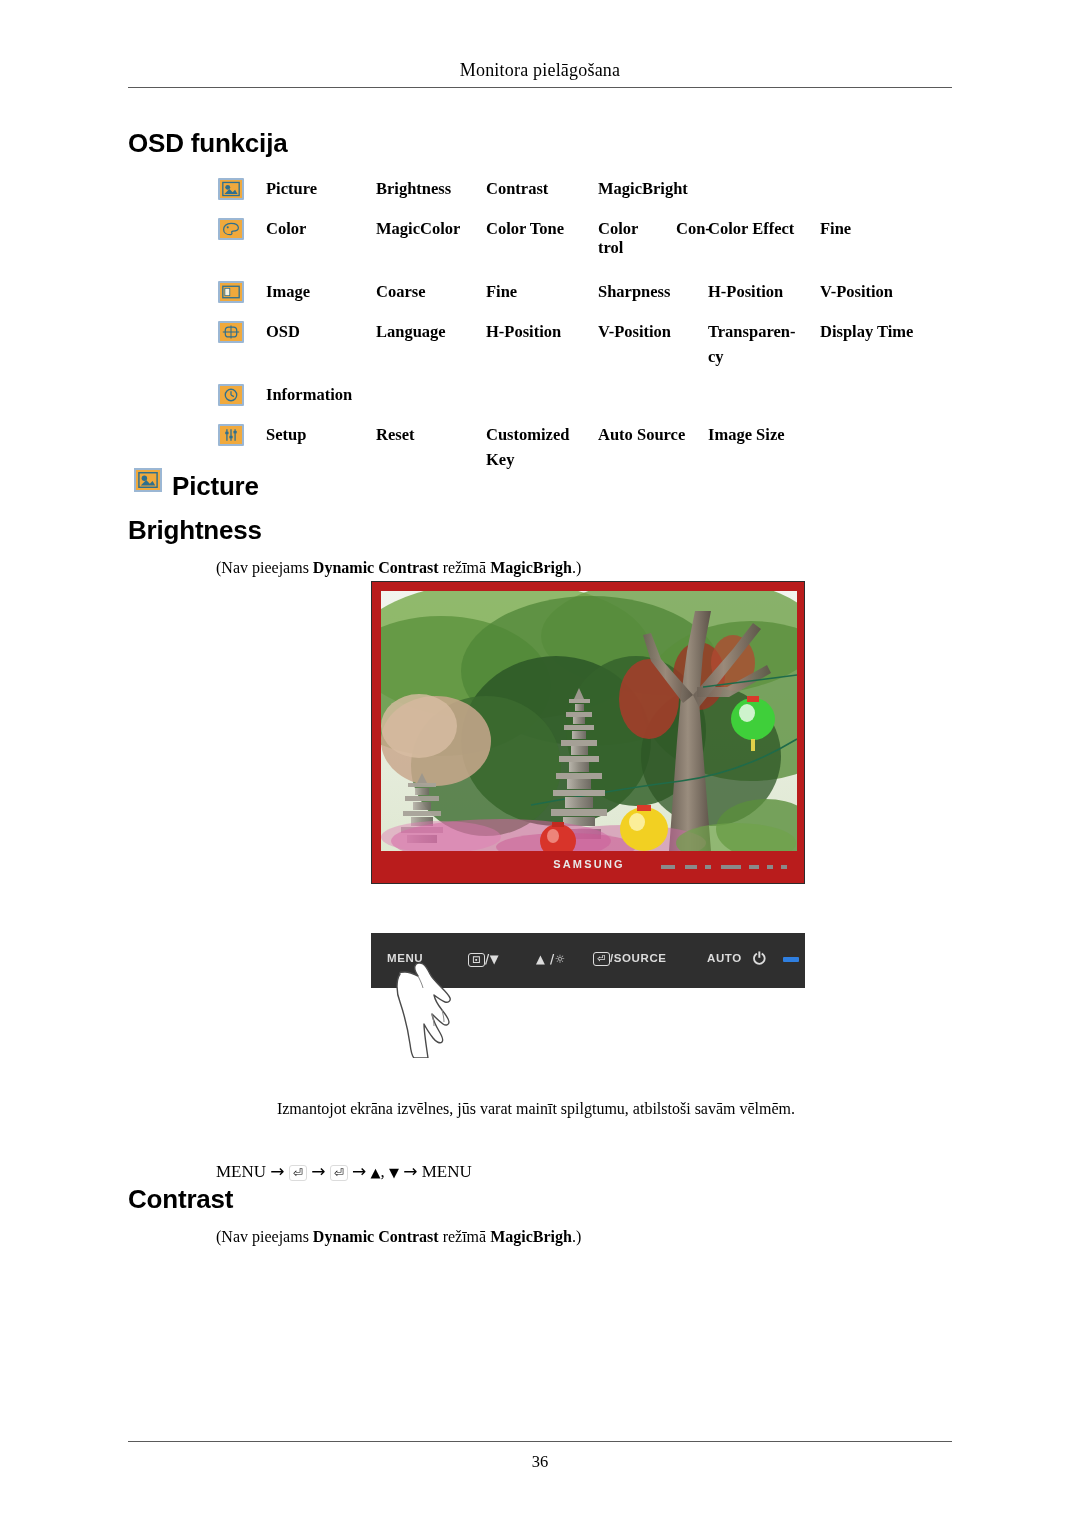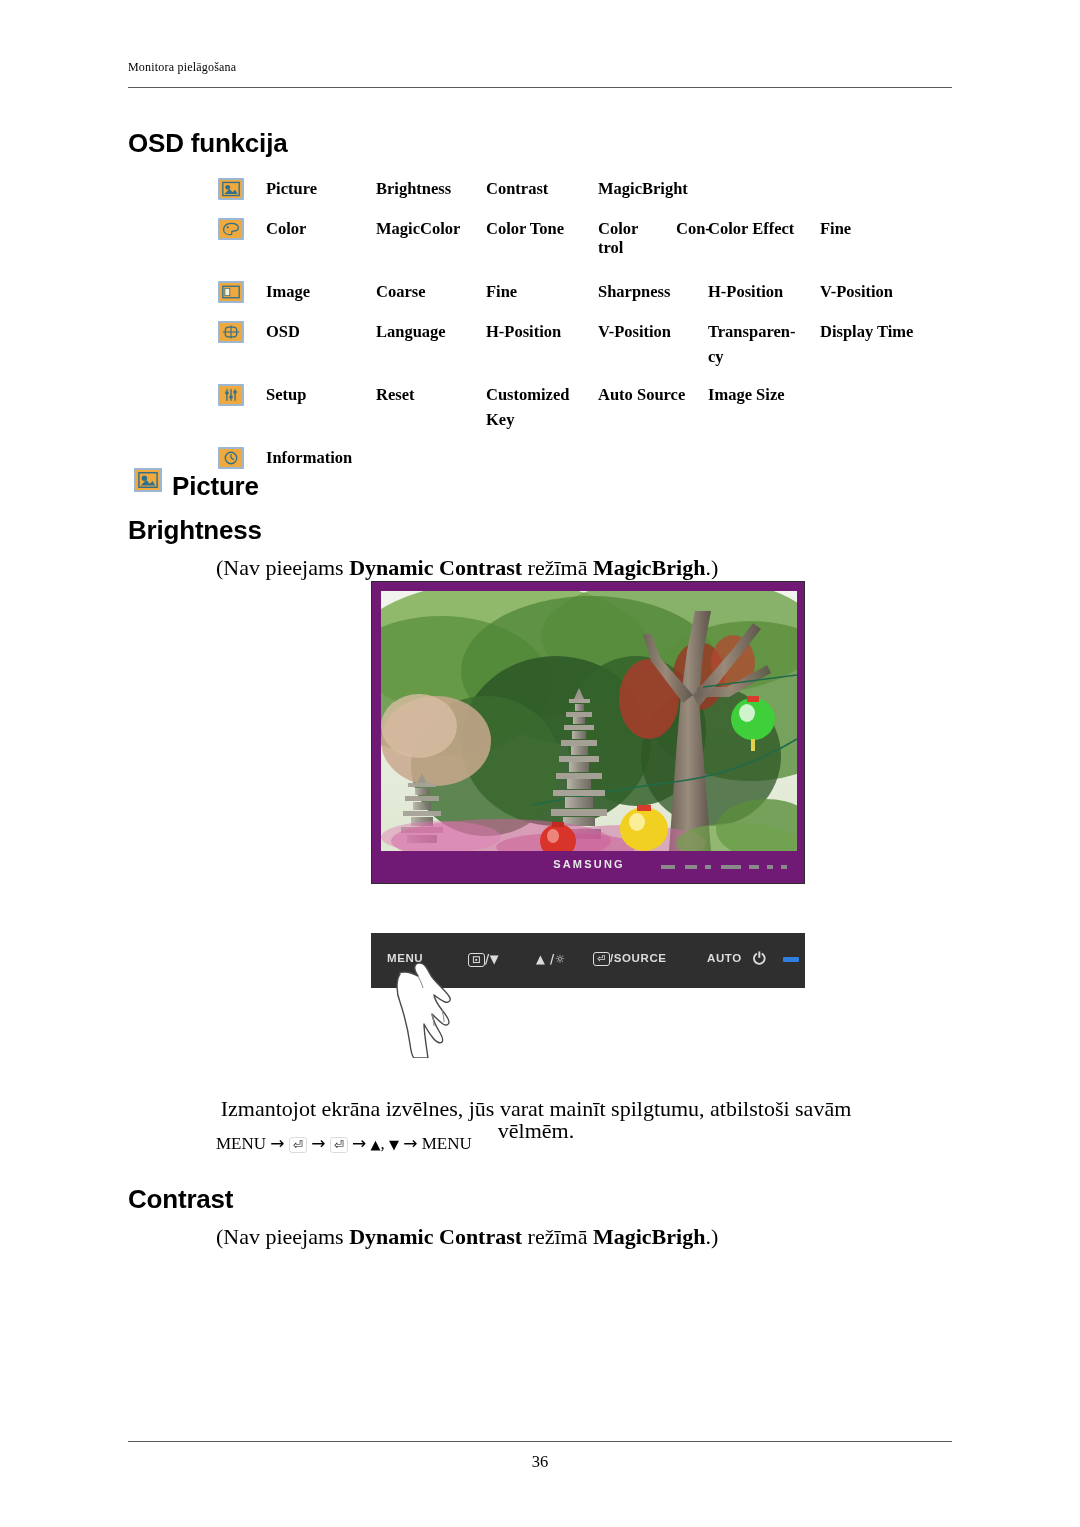--- a/index.html
+++ b/index.html
@@ -22,23 +22,23 @@
     width: 1080px;
     height: 1527px;
   }
 
   
   .running-head {
     position: absolute;
     left: 128px;
     top: 60px;
     width: 824px;
-    text-align: left;
+    text-align: center;
     font-family: "Liberation Serif", serif;
-    font-size: 12px;
+    font-size: 18px;
     letter-spacing: .2px;
   }
   .head-rule {
     position: absolute;
     left: 128px;
     top: 87px;
     width: 824px;
     height: 0;
     border-top: 1.6px solid #5a5a5a;
   }
@@ -107,33 +107,33 @@
     border: 2px solid #9bb7d4;
     background: #f0a93c;
     box-sizing: border-box;
   }
   .pic-head-icon svg { display:block; width:100%; height:100%; }
 
   
   .para {
     position: absolute;
     font-family: "Liberation Serif", serif;
-    font-size: 22px;
+    font-size: 16px;
     line-height: 22px;
   }
   .para b { font-weight: bold; }
 
   
   .monitor {
     position: absolute;
     left: 371px;
     top: 581px;
     width: 434px;
     height: 303px;
-    background: #701a75;
+    background: #b91c1c;
     border: 1px solid #2c2c2c;
     box-sizing: border-box;
     padding: 9px 9px 0 9px;
   }
   .screen {
     position: relative;
     width: 416px;
     height: 260px;
     overflow: hidden;
     background: #cfe0b8;
@@ -303,50 +303,50 @@
           <line x1="13" y1="3" x2="13" y2="19" stroke="#2e6f8e" stroke-width="1.3"></line>
         </svg>
       </span>
       <span class="cell c-label">OSD</span>
       <span class="cell c1">Language</span>
       <span class="cell c2">H-Position</span>
       <span class="cell c3">V-Position</span>
       <span class="cell c4">Transparen-</span>
       <span class="cell c4" style="top:25px;">cy</span>
       <span class="cell c5">Display Time</span>
+    </div>
+
+    <div class="osd-row">
+      <span class="ic">
+        <svg viewBox="0 0 26 22">
+          <circle cx="13" cy="11" r="7" fill="none" stroke="#2e6f8e" stroke-width="1.6"></circle>
+          <line x1="13" y1="11" x2="13" y2="6.5" stroke="#2e6f8e" stroke-width="1.5"></line>
+          <line x1="13" y1="11" x2="16.5" y2="13" stroke="#2e6f8e" stroke-width="1.5"></line>
+        </svg>
+      </span>
+      <span class="cell c-label">Information</span>
     </div>
 
     <div class="osd-row" style="min-height:48px;">
       <span class="ic">
         <svg viewBox="0 0 26 22">
           <line x1="8" y1="4" x2="8" y2="18" stroke="#2e6f8e" stroke-width="1.6"></line>
           <line x1="13" y1="4" x2="13" y2="18" stroke="#2e6f8e" stroke-width="1.6"></line>
           <line x1="18" y1="4" x2="18" y2="18" stroke="#2e6f8e" stroke-width="1.6"></line>
           <rect x="6" y="7" width="4" height="3" fill="#2e6f8e"></rect>
           <rect x="11" y="12" width="4" height="3" fill="#2e6f8e"></rect>
           <rect x="16" y="6" width="4" height="3" fill="#2e6f8e"></rect>
         </svg>
       </span>
       <span class="cell c-label">Setup</span>
       <span class="cell c1">Reset</span>
       <span class="cell c2">Customized</span>
       <span class="cell c2" style="top:25px;">Key</span>
       <span class="cell c3">Auto Source</span>
       <span class="cell c4">Image Size</span>
-    </div>
-
-    <div class="osd-row">
-      <span class="ic">
-        <svg viewBox="0 0 26 22">
-          <circle cx="13" cy="11" r="7" fill="none" stroke="#2e6f8e" stroke-width="1.6"></circle>
-          <line x1="13" y1="11" x2="13" y2="6.5" stroke="#2e6f8e" stroke-width="1.5"></line>
-          <line x1="13" y1="11" x2="16.5" y2="13" stroke="#2e6f8e" stroke-width="1.5"></line>
-        </svg>
-      </span>
-      <span class="cell c-label">Information</span>
     </div>
   </div>
 
   <div class="pic-head-icon">
     <svg viewBox="0 0 26 22">
       <rect x="3" y="3" width="20" height="16" fill="none" stroke="#2e6f8e" stroke-width="1.6"></rect>
       <circle cx="9" cy="9" r="3" fill="#2e6f8e"></circle>
       <path d="M5 17 L11 11 L15 15 L18 12 L21 17 Z" fill="#2e6f8e"></path>
     </svg>
   </div>
@@ -505,21 +505,21 @@
                C44 42 40 38 38 34 C36 30 34 26 31 24 C28 22 24 23 23 26 C22 29 24 33 26 36
                C22 34 17 32 13 32 C9 32 7 32 8 34 Z" fill="#ffffff" stroke="#4a4a4a" stroke-width="1.4" stroke-linejoin="round"></path>
       <path d="M26 36 C28 40 30 44 31 48" fill="none" stroke="#8a8a8a" stroke-width="1"></path>
       <path d="M40 74 C41 78 42 82 42 86" fill="none" stroke="#8a8a8a" stroke-width="1"></path>
       <path d="M50 70 C51 74 52 78 52 82" fill="none" stroke="#8a8a8a" stroke-width="1"></path>
     </svg>
   </div>
 
   <div class="para" style="left:216px; top:1098px; width:640px;text-align:center;">Izmantojot ekrāna izvēlnes, jūs varat mainīt spilgtumu, atbilstoši savām vēlmēm.</div>
 
-  <div class="para" style="left:216px; top:1132px; font-size:17px;text-align:center;">
+  <div class="para" style="left:216px; top:1160px; font-size:17px;text-align:center;">
     <span>MENU</span>
     <span class="sym">→</span>
     <span class="keybox sym" style="font-size:12px; line-height:14px;">⏎</span>
     <span class="sym">→</span>
     <span class="keybox sym" style="font-size:12px; line-height:14px;">⏎</span>
     <span class="sym">→</span>
     <span class="sym" style="font-size:13px;">▲</span><span>,</span>
     <span class="sym" style="font-size:13px;">▼</span>
     <span class="sym">→</span>
     <span>MENU</span>

